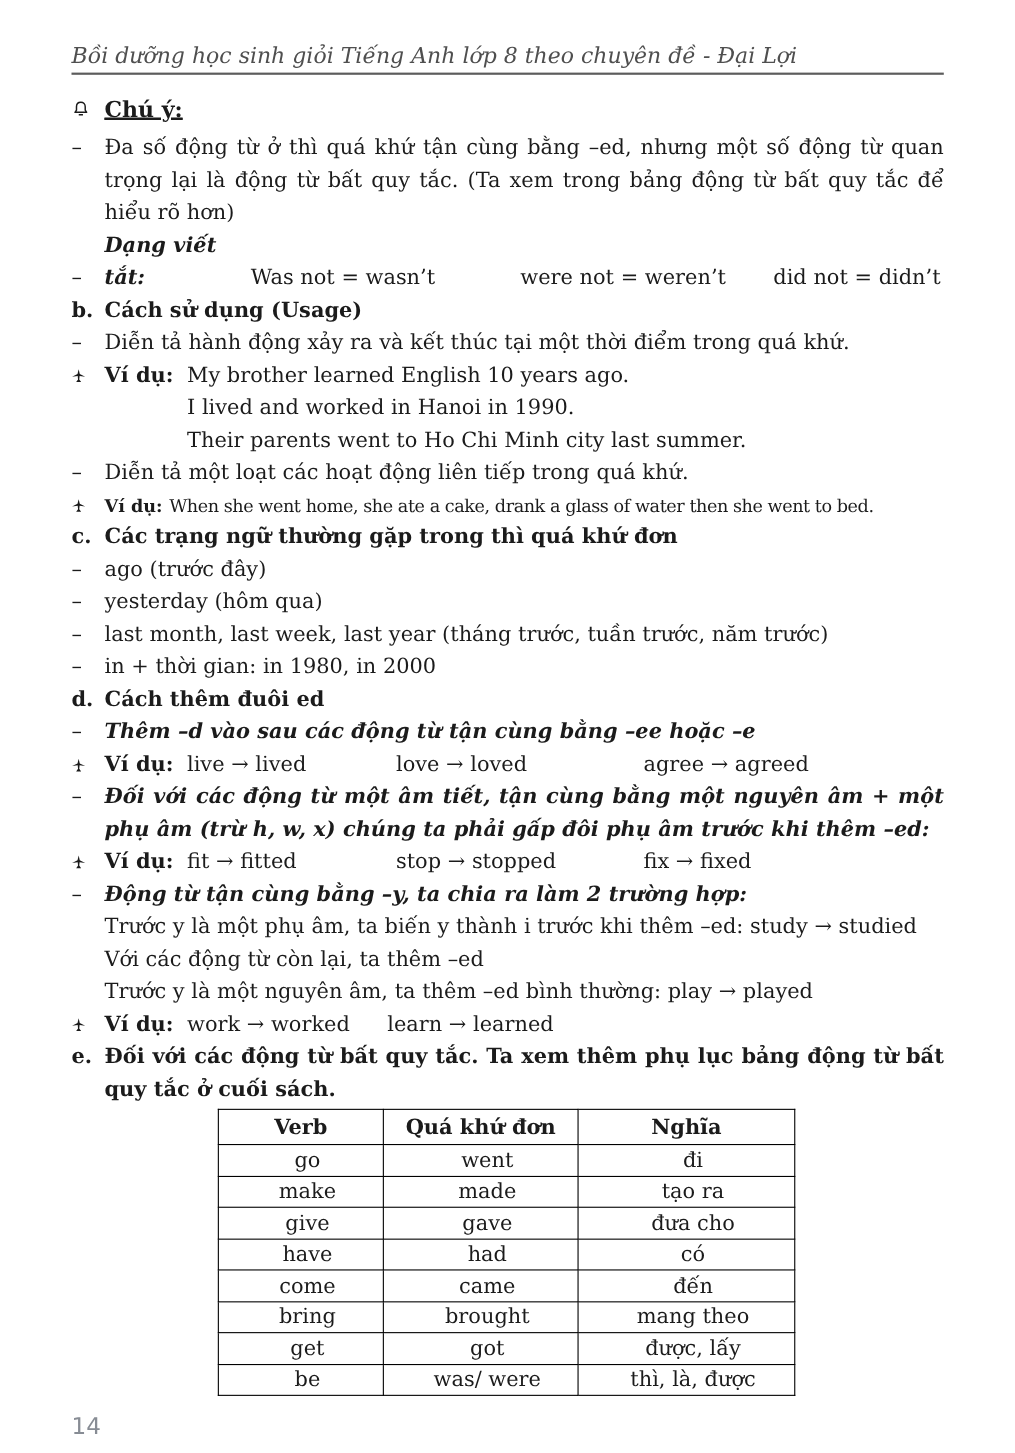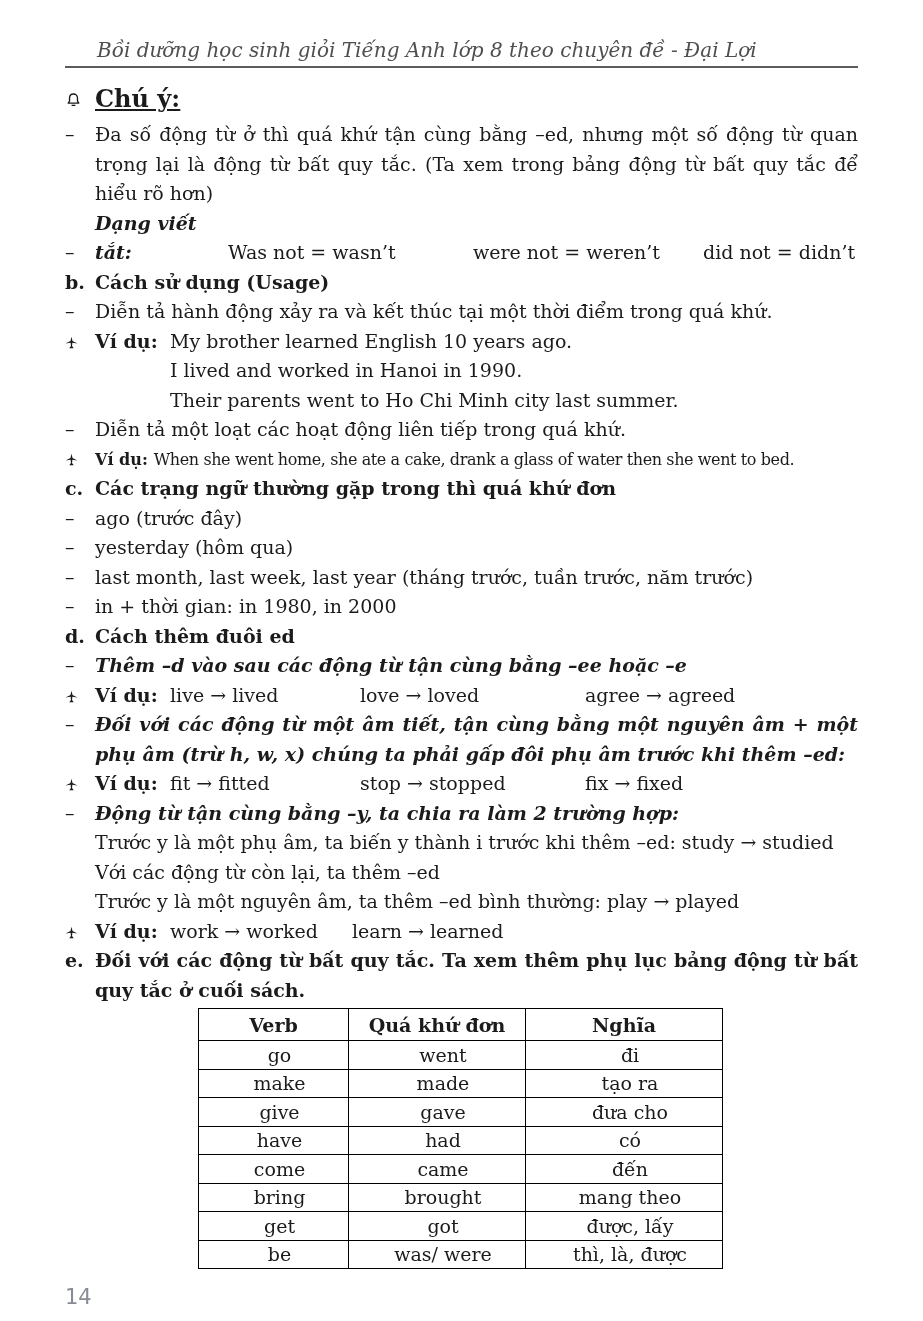--- a/index.html
+++ b/index.html
@@ -4,34 +4,34 @@
 <style>
   html,body{margin:0;padding:0;}
   body{
     width:923px;height:1321px;overflow:hidden;background:#ffffff;
     font-family:"DejaVu Serif","Liberation Serif",serif;
     color:#1b1b1b;position:relative;
   }
   .page{padding:38px 65px 0 65px;}
   
   .hdr-title{
-    font-style:italic;color:#4f4f4f;font-size:20px;line-height:24px;margin-left:32px;
+    font-style:italic;color:#4f4f4f;font-size:20px;line-height:24px;
   }
   .hdr-rule{border:none;border-top:2px solid #5c5c5c;margin:4px 0 14px 0;}
   
   .line{display:flex;align-items:baseline;font-size:19px;line-height:29.5px;}
   .marker{flex:0 0 30px;}
   .marker.wide{flex-basis:105px;}
   .marker.letter{font-weight:700;}
   .line-body{flex:1;min-width:0;}
   .line.justify .line-body{text-align:justify;}
   .line.bold .line-body{font-weight:700;}
   .line.bolditalic .line-body{font-weight:700;font-style:italic;}
   .line.heading{line-height:34px;margin-bottom:3px;}
-  .line.heading .line-body{font-weight:700;font-size:24px;text-decoration:underline;}
+  .line.heading .line-body{font-weight:700;font-size:20px;text-decoration:underline;}
   .line.heading .line-body .txt-u{text-decoration:underline;}
   .lbl{font-weight:700;display:inline-block;}
   .lbl.w75{width:75px;}
   .lbl.w120{width:120px;font-style:italic;}
   .line.tight{letter-spacing:-0.4px;white-space:nowrap;font-size:16px;}
   .line.tight .lbl{width:auto;margin-right:6px;letter-spacing:0;}
   .col{display:inline-block;}
   .icon-svg{vertical-align:-2px;}
   
   .vtable-wrap{margin:3px 0 12px 133px;}

